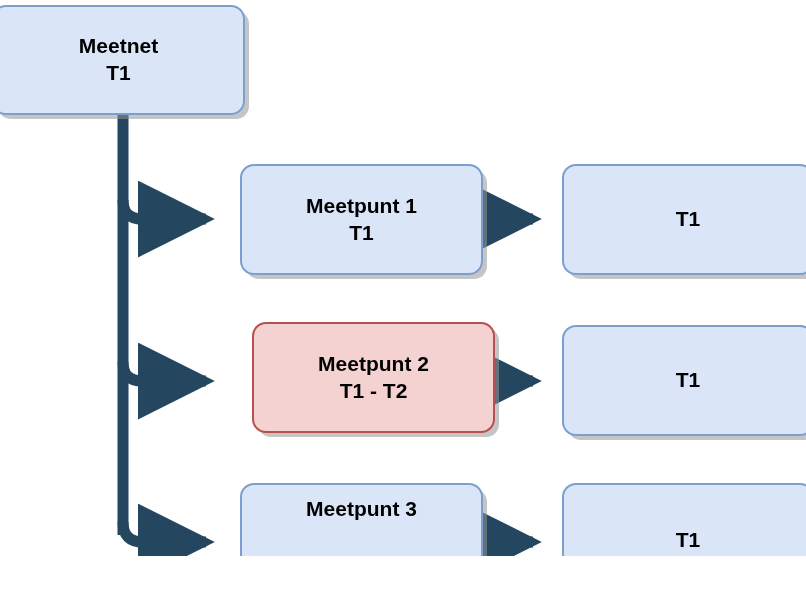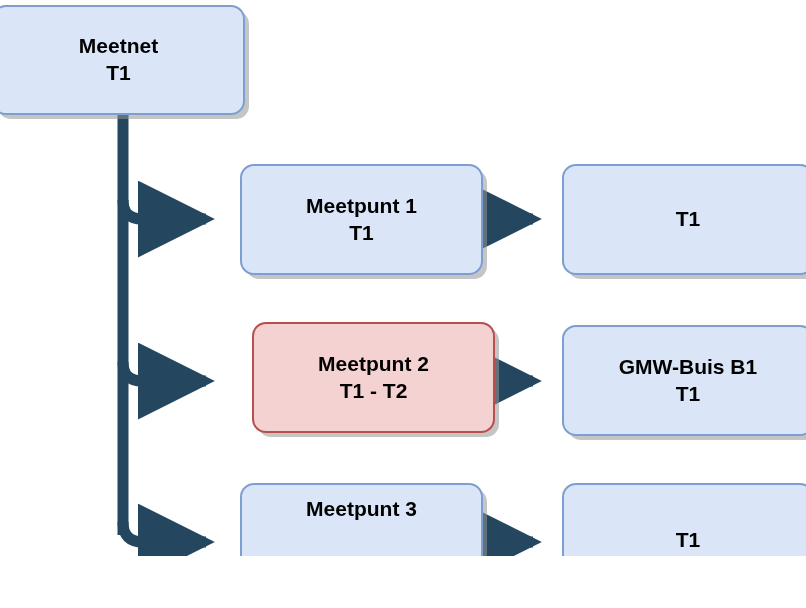--- a/index.html
+++ b/index.html
@@ -97,21 +97,20 @@
   <div class="node" style="left:240px; top:483px; width:243px; height:115px;gap:36px;">
     <span class="ln">Meetpunt 3</span>
     <span class="ln">T1</span>
   </div>
 
   <div class="node" style="left:562px; top:164px; width:252px; height:111px;">
     <span class="ln">T1</span>
   </div>
 
   <div class="node" style="left:562px; top:325px; width:252px; height:111px;">
-    <span class="ln">GMW-Buis B1</span>
     <span class="ln">T1</span>
   </div>
 
   <div class="node" style="left:562px; top:483px; width:252px; height:115px;">
     <span class="ln">T1</span>
   </div>
 
 </div>
 
 </body></html>

